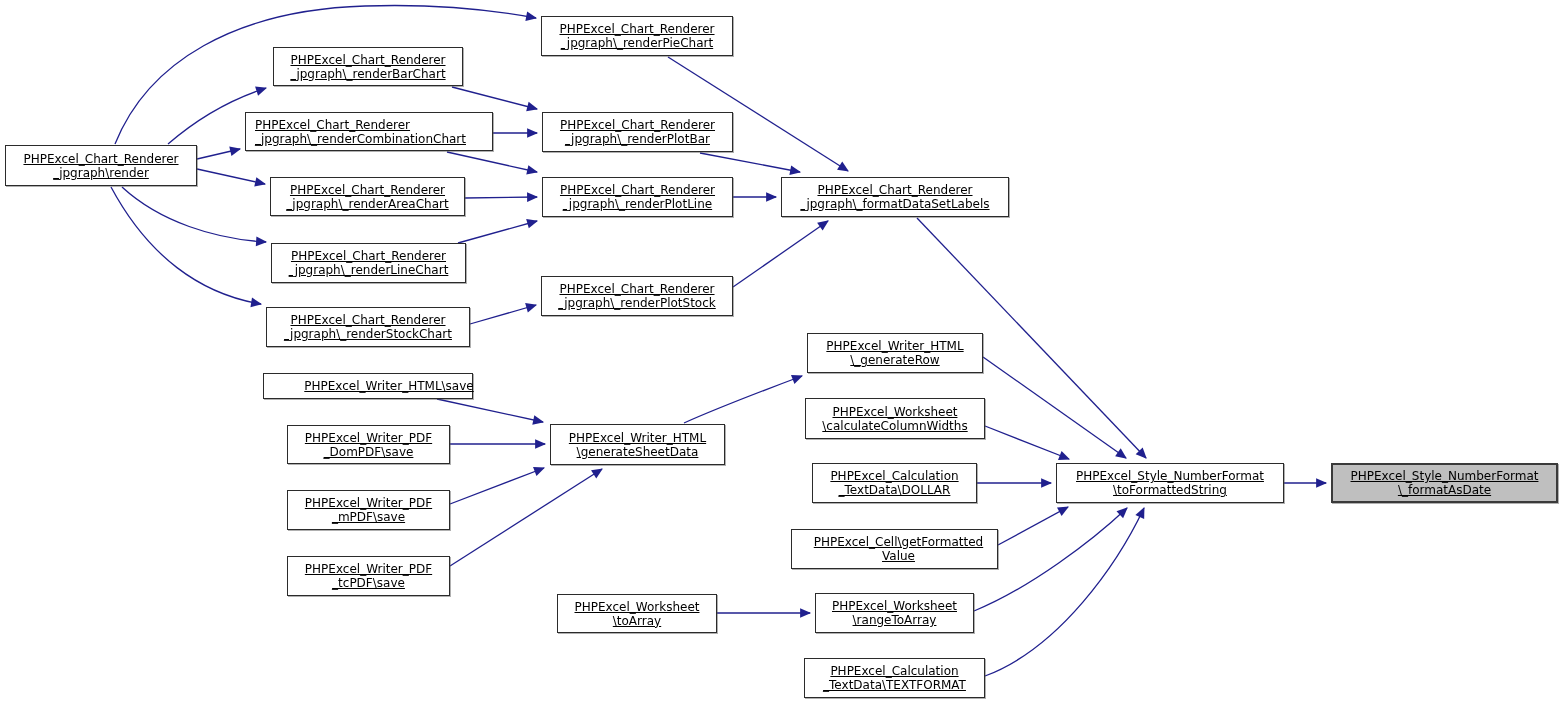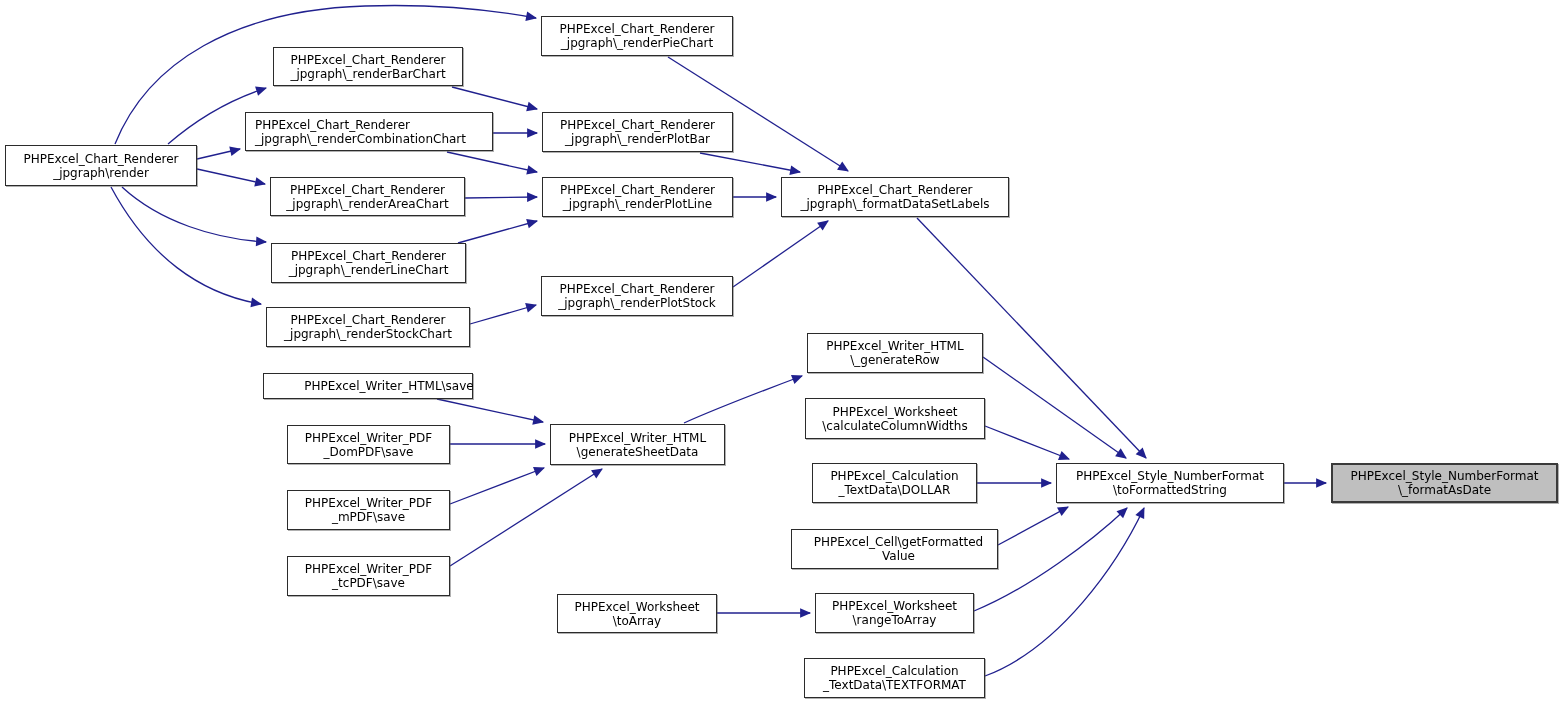--- a/index.html
+++ b/index.html
@@ -18,20 +18,21 @@
     border:1px solid #2b2b2b;
     color:#000000;
     font-size:12px;
     line-height:14px;
     display:flex;
     align-items:center;
     justify-content:center;
     text-align:center;
     white-space:pre-line;
     box-shadow:1px 1px 0 rgba(80,80,80,0.45);
+    text-decoration:underline;
   }
   .node.align-left{justify-content:flex-start;text-align:left;padding-left:9px;}
   .node.highlight{background:#bfbfbf;border:2px solid #3a3a3a;}
 </style>
 </head>
 <body>
 
 <div id="stage">
   <svg id="edges" width="1565" height="706" viewBox="0 0 1565 706">
     <defs>

